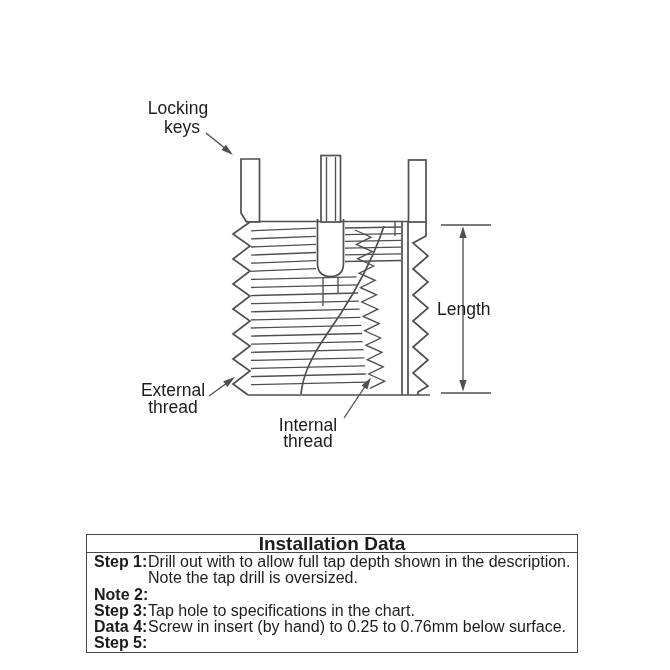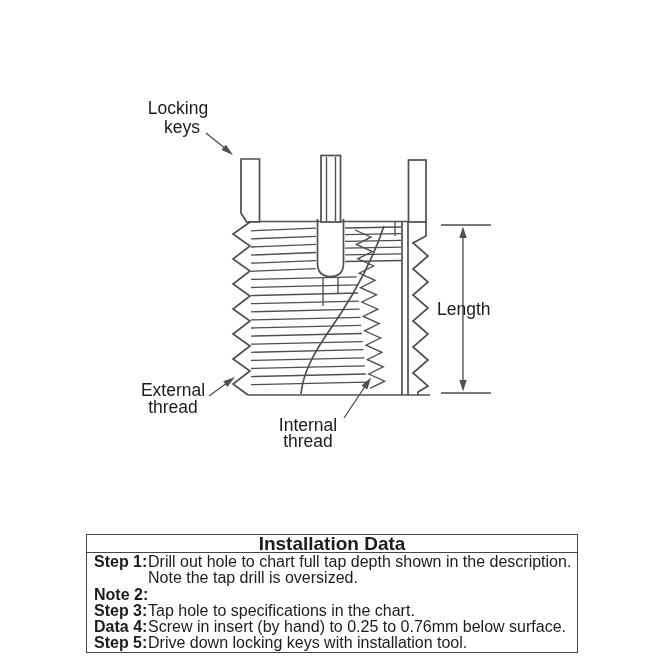--- a/index.html
+++ b/index.html
@@ -134,37 +134,36 @@
     <text class="lbl" x="308" y="431" text-anchor="middle">Internal</text>
     <text class="lbl" x="308" y="447" text-anchor="middle">thread</text>
   </svg>
 
   
   <div class="itable">
     <div class="itable-header">Installation Data</div>
     <div class="itable-body">
         <div class="step-line">
           <span class="step-label">Step 1:</span>
-          <span class="step-text">Drill out hole to chart full tap depth shown in the description.</span>
+          <span class="step-text">Drill out with to allow full tap depth shown in the description.</span>
         </div>
         <div class="step-line">
           <span class="step-label"></span>
           <span class="step-text">Note the tap drill is oversized.</span>
         </div>
         <div class="step-line">
           <span class="step-label">Note 2:</span>
         </div>
         <div class="step-line">
           <span class="step-label">Step 3:</span>
           <span class="step-text">Tap hole to specifications in the chart.</span>
         </div>
         <div class="step-line">
           <span class="step-label">Data 4:</span>
           <span class="step-text">Screw in insert (by hand) to 0.25 to 0.76mm below surface.</span>
         </div>
         <div class="step-line">
           <span class="step-label">Step 5:</span>
-          <span class="step-text">Drive down locking keys with installation tool.</span>
         </div>
       </div>
   </div>
 
 </div>
 
 </body></html>

